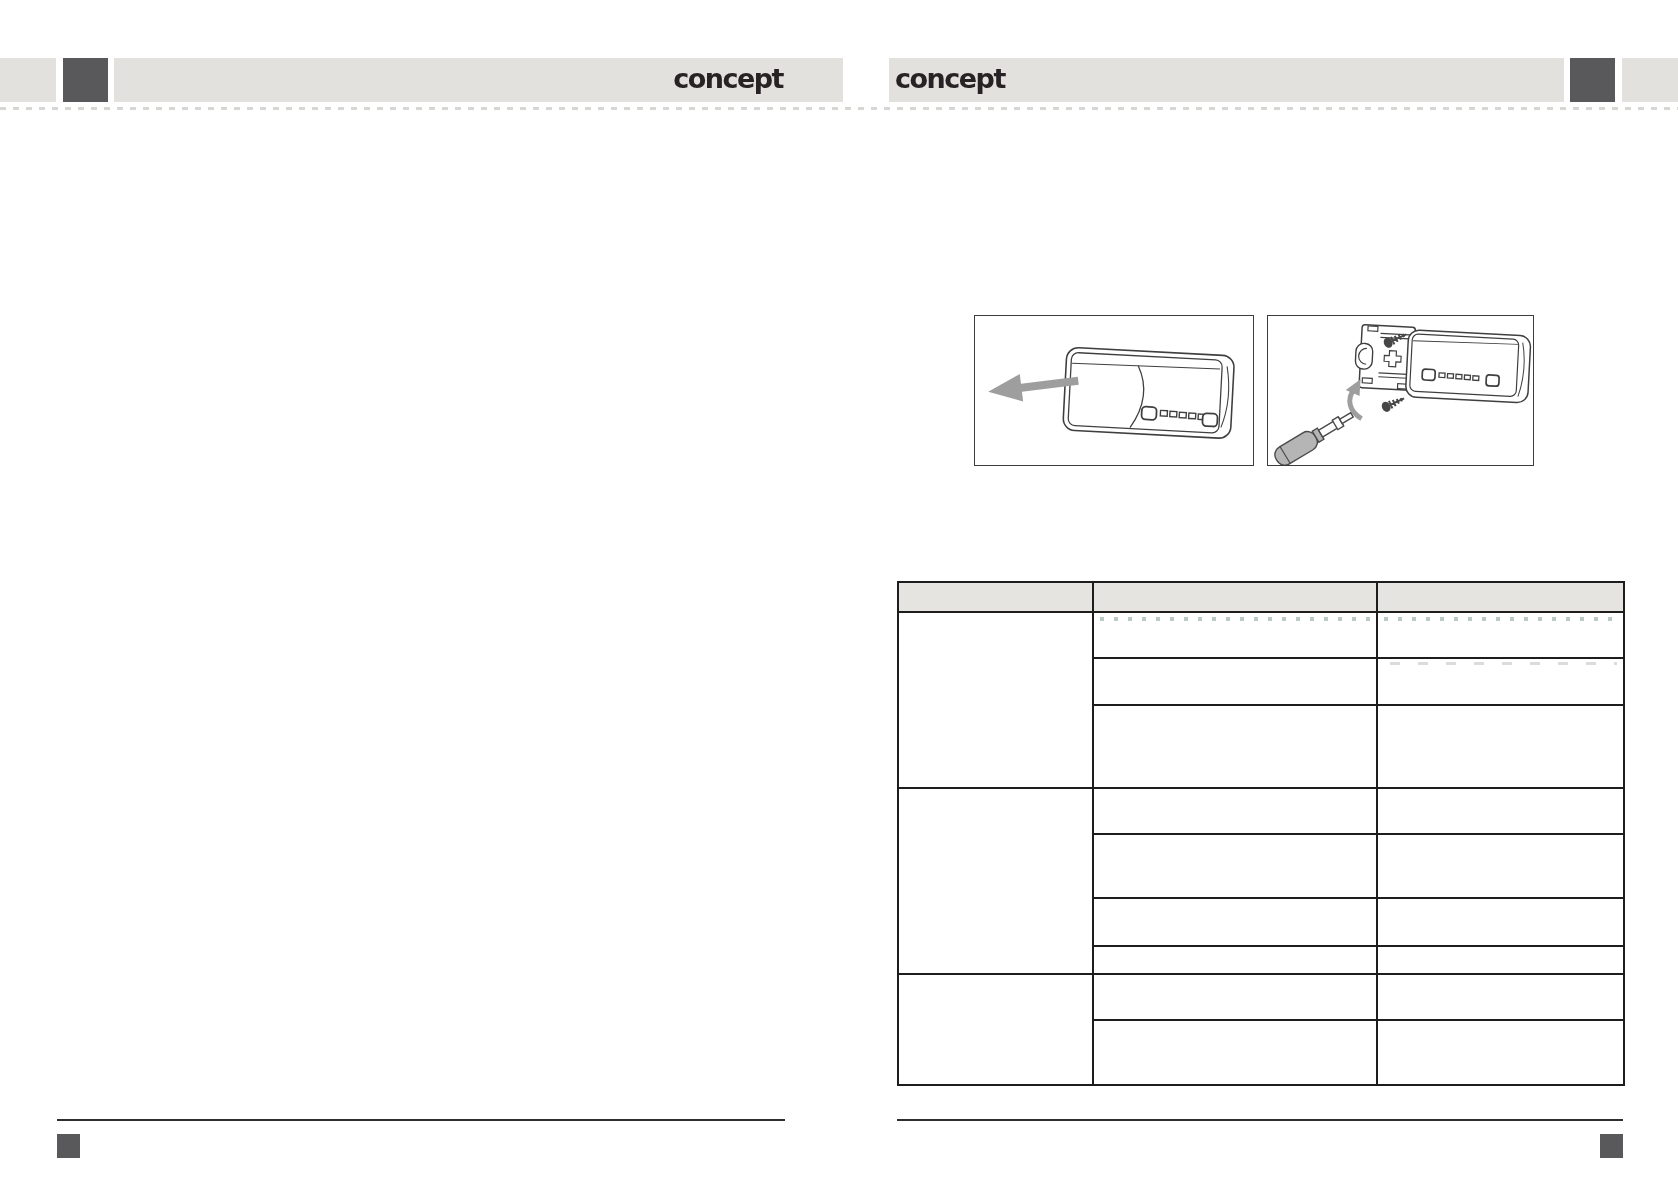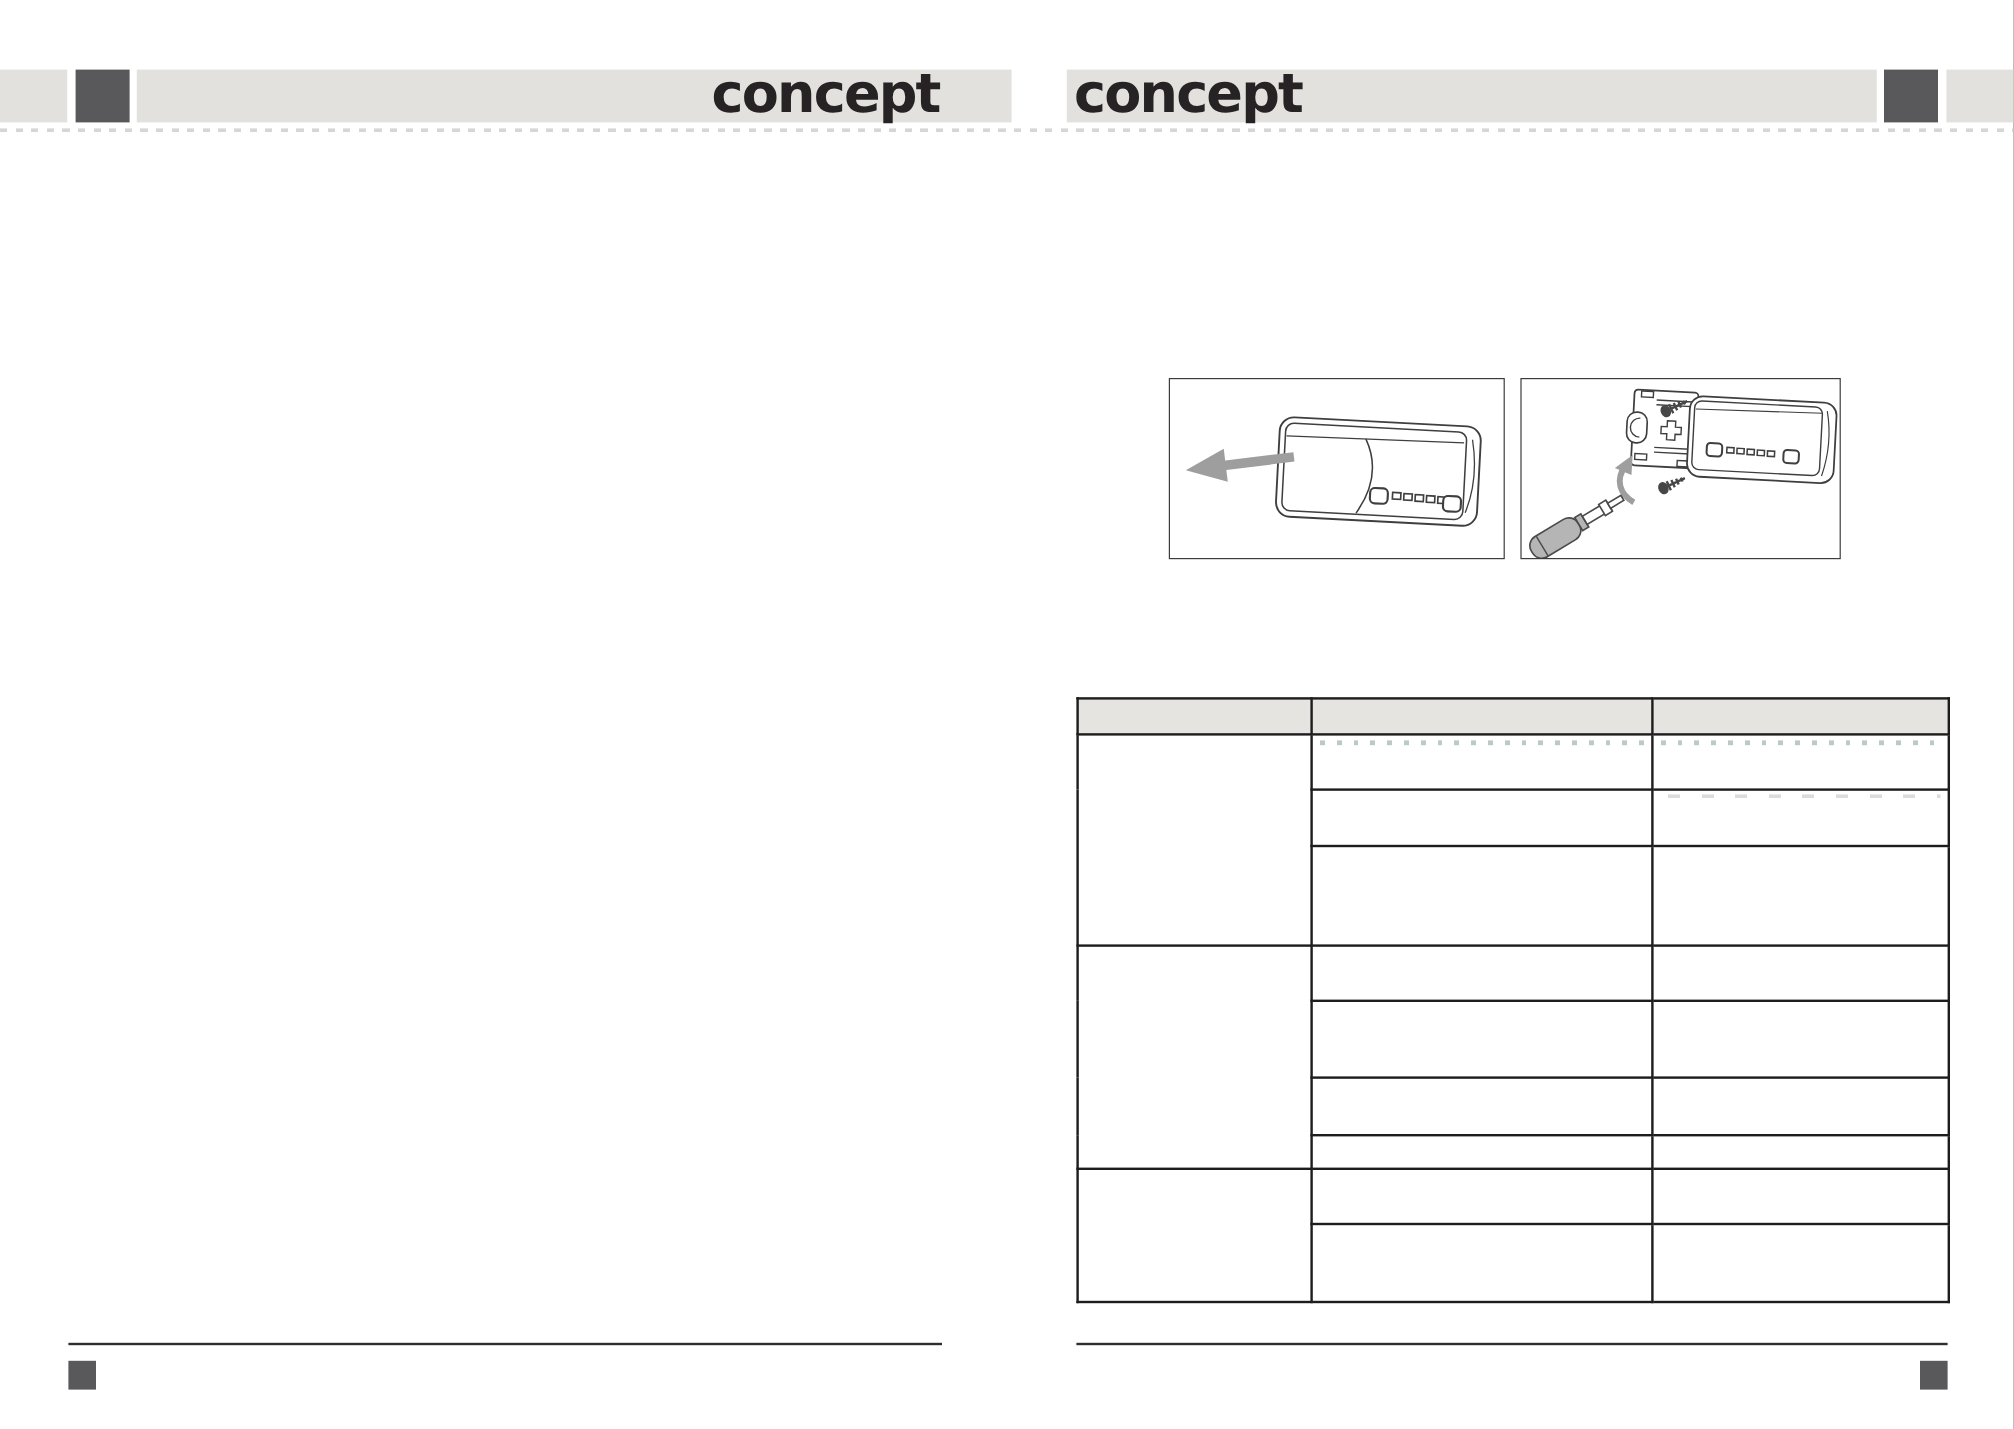--- a/index.html
+++ b/index.html
@@ -17,21 +17,21 @@
   .seg-far-right{left:1622px;width:56px;}
   .hdr-sq{position:absolute;top:58px;height:44px;width:45px;background:var(--accent-square,#59585b);}
   .sq-left{left:63px;}
   .sq-right{left:1570px;}
   .hdr-bar{position:absolute;top:58px;height:44px;background:var(--header-bar,#e3e1de);}
   .bar-left{left:114px;width:729px;}
   .bar-right{left:889px;width:675px;}
   .logo{
     position:absolute;top:50%;transform:translateY(-54%);
     font-family:"DejaVu Sans","Liberation Sans",sans-serif;
-    font-weight:700;font-size:45px;letter-spacing:-1.5px;
+    font-weight:700;font-size:27px;letter-spacing:-1.5px;
     color:var(--logo,#272325);line-height:1;
   }
   .bar-left .logo{right:60px;}
   .bar-right .logo{left:6px;}
   .hdr-perforation{
     position:absolute;left:0;top:107px;width:1678px;height:3px;
     background-image:repeating-linear-gradient(90deg,#d8d6d3 0 6px,transparent 6px 13px);
   }
   
   .figure-box{

